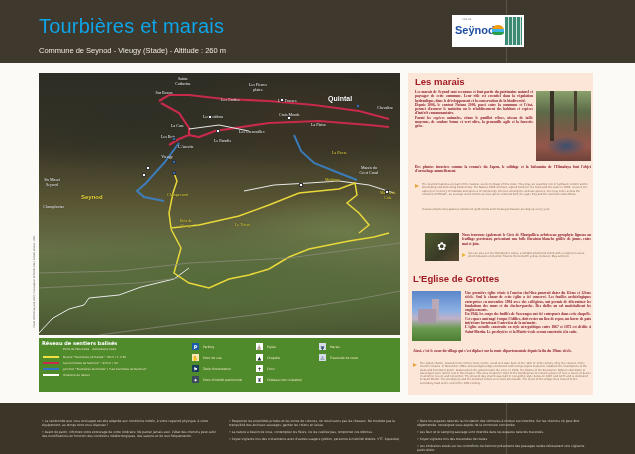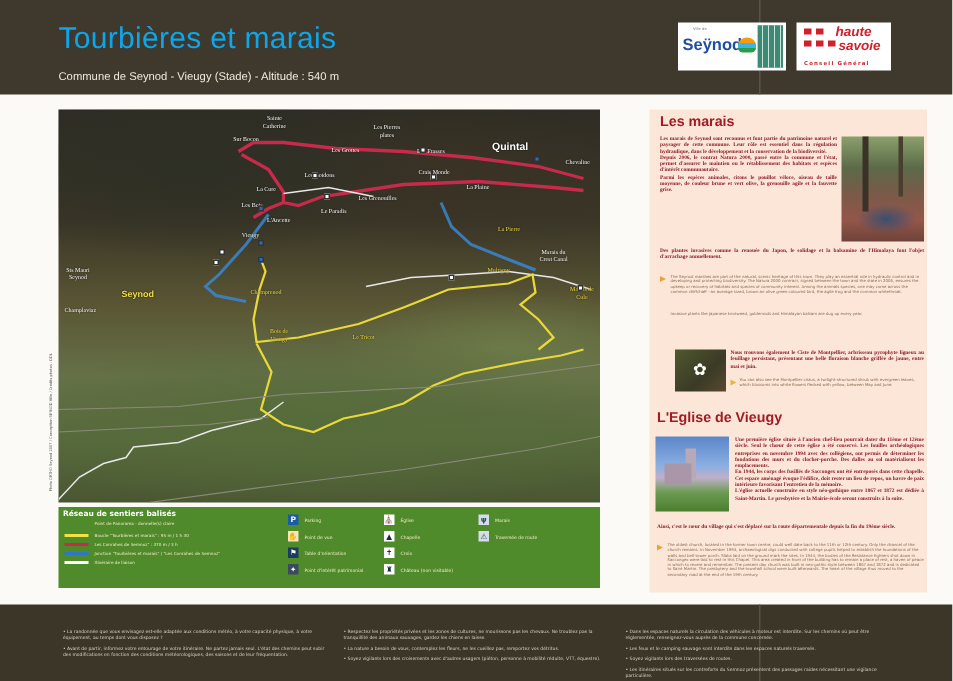--- a/index.html
+++ b/index.html
@@ -41,21 +41,21 @@
   .credit span { position: absolute; left: -56px; top: 58px; width: 116px; transform: rotate(-90deg); font-size: 2.4px; color: #555; white-space: nowrap; }
 
   .legend { position: absolute; left: 39px; top: 338px; width: 361px; height: 54px; background: #4f8a2b; }
   .legend .ltitle { position: absolute; left: 3px; top: 2px; color: #fff; font-weight: bold; font-size: 5px; }
   .legend .row { position: absolute; display: flex; align-items: center; gap: 4px; }
   .legend .swatch { width: 16px; height: 2px; }
   .legend .rtxt { font-size: 2.8px; color: #f3e9c4; white-space: nowrap; }
   .legend .icon { width: 7px; height: 7px; display: flex; align-items: center; justify-content: center; font-size: 5px; color: #fff; font-weight: bold; }
   .legend .itxt { font-size: 3px; color: #f3e9c4; white-space: nowrap; }
 
-  .panel { position: absolute; left: 408px; top: 73px; width: 185px; height: 322px; background: #fbe6d7; margin-left: 25px; }
+  .panel { position: absolute; left: 408px; top: 73px; width: 185px; height: 322px; background: #fbe6d7; }
   .panel h2 { position: absolute; color: #a11a24; font-family: "Liberation Sans", sans-serif; font-weight: bold; font-size: 9.5px; }
   .panel .body { position: absolute; color: #8e1a26; font-family: "Liberation Serif", serif; font-weight: bold; font-size: 3.6px; line-height: 4.3px; text-align: justify; }
   .panel .en { position: absolute; color: #8a6a50; font-size: 2.6px; line-height: 3.3px; }
   .panel .arrow { position: absolute; width: 0; height: 0; border-left: 4px solid #e8a43a; border-top: 2.5px solid transparent; border-bottom: 2.5px solid transparent; }
   .photo-marais { position: absolute; left: 128px; top: 18px; width: 55px; height: 70px;
     background: radial-gradient(ellipse 20px 10px at 30px 55px, #3b4f70, transparent), linear-gradient(180deg,#8aa06c 0%, #5c6a48 30%, #7a5a48 55%, #94564a 80%, #6e4238 100%); }
   .photo-marais::before { content: ""; position: absolute; left: 14px; top: 0; width: 4px; height: 50px; background: #3a3226; }
   .photo-marais::after { content: ""; position: absolute; left: 38px; top: 0; width: 3px; height: 40px; background: #4a3e2e; }
   .photo-flower { position: absolute; left: 17px; top: 160px; width: 34px; height: 28px; background: linear-gradient(135deg,#4e5a2e,#3a3a26 60%,#5a4a30); }
   .photo-flower span { position: absolute; left: 12px; top: 9px; color: #fff; font-size: 11px; line-height: 10px; }
@@ -67,37 +67,27 @@
   .footer .divider { position: absolute; left: 506px; top: 0; width: 1px; height: 51px; background: #57513f; }
   .footer h3 { position: absolute; left: 42px; top: 2px; color: #e89b32; font-family: "Liberation Sans", sans-serif; font-size: 12px; }
   .footer .col { position: absolute; color: #d8d2c2; font-size: 3px; line-height: 3.9px; }
   .footer .col p { margin-bottom: 3px; }
 </style>
 </head>
 <body>
 
 <div class="header">
   <div class="title">Tourbières et marais</div>
-  <div class="subtitle">Commune de Seynod - Vieugy (Stade) - Altitude : 540 m</div>
+  <div class="subtitle">Commune de Seynod - Vieugy (Stade) - Altitude : 260 m</div>
   <div class="divider"></div>
   <div class="logo-seynod">
     <span class="small">Ville de</span>
     <span class="name">Seÿnod</span>
     <span class="wave"></span>
     <span class="grid"></span>
-  </div>
-  <div class="logo-hs">
-    <span class="sq" style="left:5px;top:4px"></span>
-    <span class="sq" style="left:13px;top:4px"></span>
-    <span class="sq" style="left:5px;top:12px"></span>
-    <span class="sq" style="left:13px;top:12px"></span>
-    <span class="sq" style="left:21px;top:12px"></span>
-    <span class="word" style="left:26px;top:2px">haute</span>
-    <span class="word" style="left:28px;top:11px">savoie</span>
-    <span class="cg">Conseil Général</span>
   </div>
 </div>
 
 <div class="credit">
   <span>Photo ORTHO Seynod 2007 / Conception SEYNOD Ville / Crédits photos : DDL</span>
 </div>
 
 <div class="map">
   <svg width="361" height="262" viewBox="0 0 361 262">
 
@@ -233,21 +223,21 @@
   <div class="en" style="left:14px;top:110px;width:169px">The Seynod marshes are part of the natural, scenic heritage of this town. They play an essential role in hydraulic control and in developing and protecting biodiversity. The Natura 2000 contract, signed between the town and the state in 2006, ensures the upkeep or recovery of habitats and species of community interest. Among the animals species, one may come across the common chiffchaff - an average sized, brown an olive green coloured bird, the agile frog and the common whitethroat.</div>
   <div class="en" style="left:14px;top:135px;width:169px">Invasive plants like Japanese knotweed, goldenrods and Himalayan balsam are dug up every year.</div>
 
   <div class="photo-flower">
       <span>✿</span>
     </div>
   <div class="body" style="left:54px;top:160px;width:129px">Nous trouvons également le Ciste de Montpellier, arbrisseau pyrophyte ligneux au feuillage persistant, présentant une belle floraison blanche griffée de jaune, entre mai et juin.</div>
   <span class="arrow" style="left:54px;top:180px;border-left-color:#e8b83a"></span>
   <div class="en" style="left:60px;top:179px;width:123px">You can also see the Montpellier cistus, a twilight-structured shrub with evergreen leaves, which blossoms into white flowers flecked with yellow, between May and June.</div>
 
-  <h2 style="left:5px;top:200px">L'Eglise de Vieugy</h2>
+  <h2 style="left:5px;top:200px">L'Eglise de Grottes</h2>
   <div class="photo-church"></div>
   <div class="body" style="left:57px;top:218px;width:126px">
     <span>Une première église située à l'ancien chef-lieu pourrait dater du 11ème et 12ème siècle. Seul le chœur de cette église a été conservé. Les fouilles archéologiques entreprises en novembre 1994 avec des collégiens, ont permis de déterminer les fondations des murs et du clocher-porche. Des dalles au sol matérialisent les emplacements.</span><br>
     <span>En 1944, les corps des fusillés de Saccongex ont été entreposés dans cette chapelle. Cet espace aménagé évoque l'édifice, doit rester un lieu de repos, un havre de paix intérieure favorisant l'entretien de la mémoire.</span><br>
     <span>L'église actuelle construite en style néo-gothique entre 1867 et 1872 est dédiée à Saint-Martin. Le presbytère et la Mairie-école seront construits à la suite.</span>
   </div>
   <div class="body" style="left:5px;top:276px;width:178px">Ainsi, c'est le cœur du village qui s'est déplacé sur la route départementale depuis la fin du 19ème siècle.</div>
   <span class="arrow" style="left:5px;top:290px"></span>
   <div class="en" style="left:12px;top:289px;width:171px">The oldest church, located in the former town centre, could well date back to the 11th or 12th century. Only the chancel of the church remains. In November 1994, archaeological digs conducted with college pupils helped to establish the foundations of the walls and bell-tower porch. Slabs laid on the ground mark the sites. In 1944, the bodies of the Resistance fighters shot down in Saccongex were laid to rest in this Chapel. This area created in front of the building has to remain a place of rest, a haven of peace in which to revere and remember. The present day church was built in neo-gothic style between 1867 and 1872 and is dedicated to Saint Martin. The presbytery and the townhall school were built afterwards. The heart of the village thus moved to the secondary road at the end of the 19th century.</div>
 </div>

